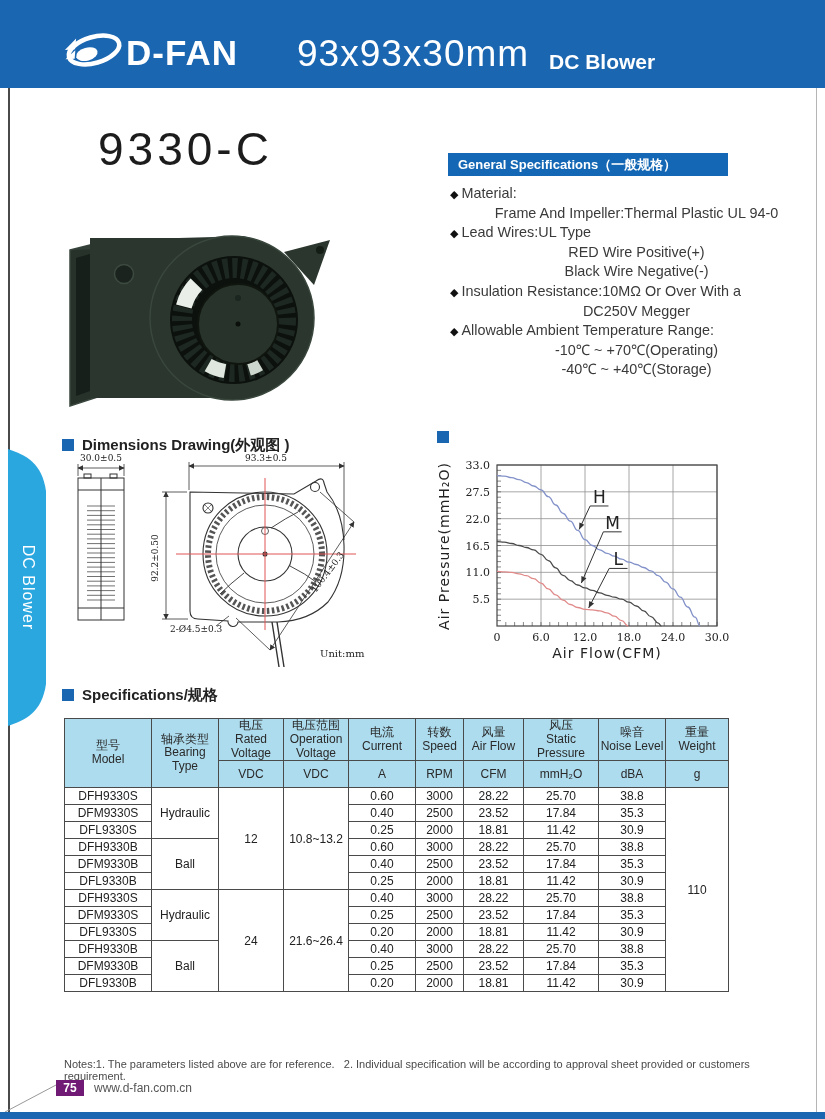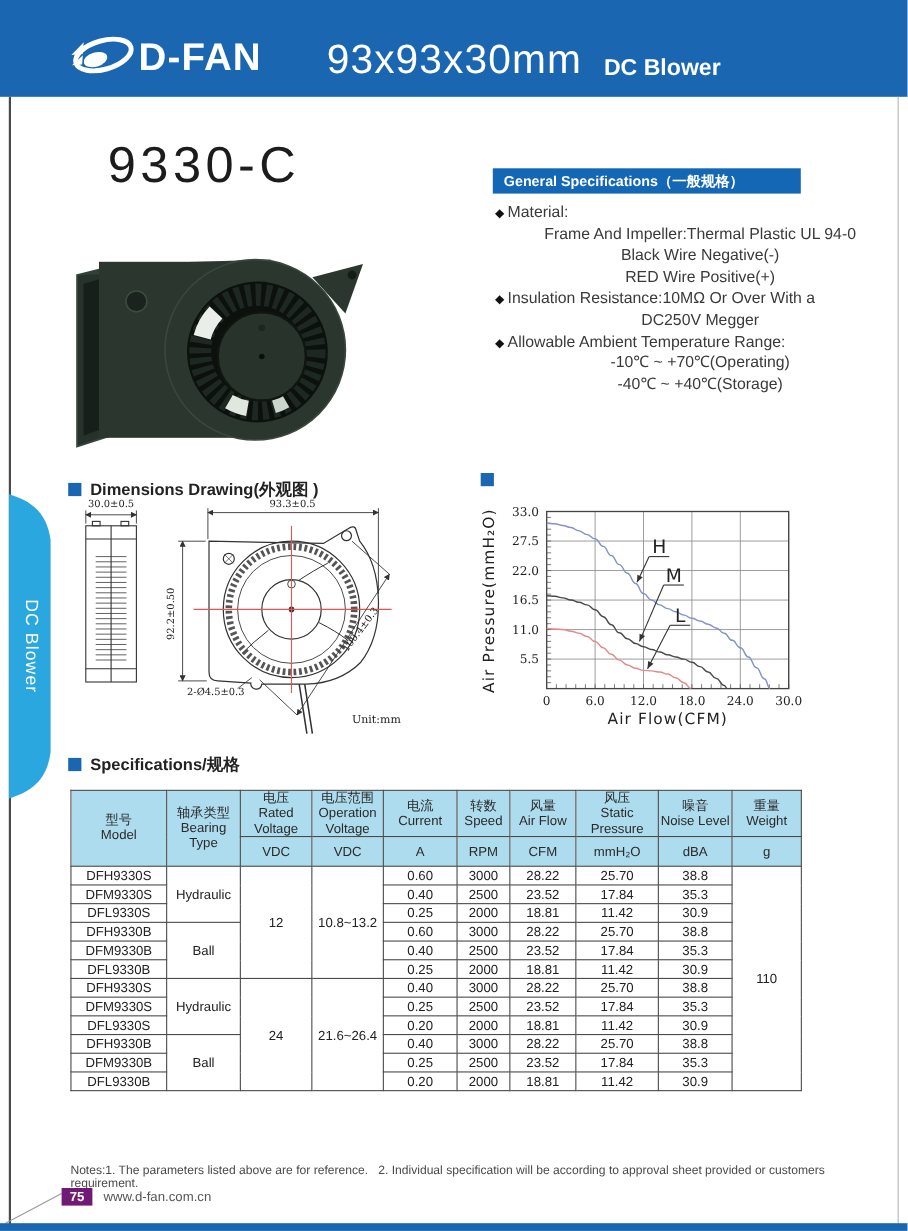--- a/index.html
+++ b/index.html
@@ -110,22 +110,23 @@
 
   <circle cx="176" cy="136" r="40" fill="#28332b" stroke="#10160f" stroke-width="2"></circle>
   <circle cx="176" cy="136" r="2.5" fill="#0a0f0b"></circle>
   <circle cx="176" cy="110" r="3" fill="#1c2620"></circle>
 </svg>
 
 <div class="gs-banner">General Specifications（一般规格）</div>
 <div class="gs-list">
     <div class="gs-line"><span class="bullet">◆</span>Material:</div>
     <div class="gs-line cont">Frame And Impeller:Thermal Plastic UL 94-0</div>
+    <div class="gs-line"><span class="bullet">◆</span>Lead Wires:UL Type</div>
+    <div class="gs-line cont">RED Wire Positive(+)</div>
     <div class="gs-line cont">Black Wire Negative(-)</div>
-    <div class="gs-line cont">RED Wire Positive(+)</div>
     <div class="gs-line"><span class="bullet">◆</span>Insulation Resistance:10MΩ Or Over With a</div>
     <div class="gs-line cont">DC250V Megger</div>
     <div class="gs-line"><span class="bullet">◆</span>Allowable Ambient Temperature Range:</div>
     <div class="gs-line cont">-10℃ ~ +70℃(Operating)</div>
     <div class="gs-line cont">-40℃ ~ +40℃(Storage)</div>
   </div>
 
 <div class="sec-title" style="left:62px;top:436px;">
   <span class="sq"></span><span>Dimensions Drawing(外观图 )</span>
 </div>

